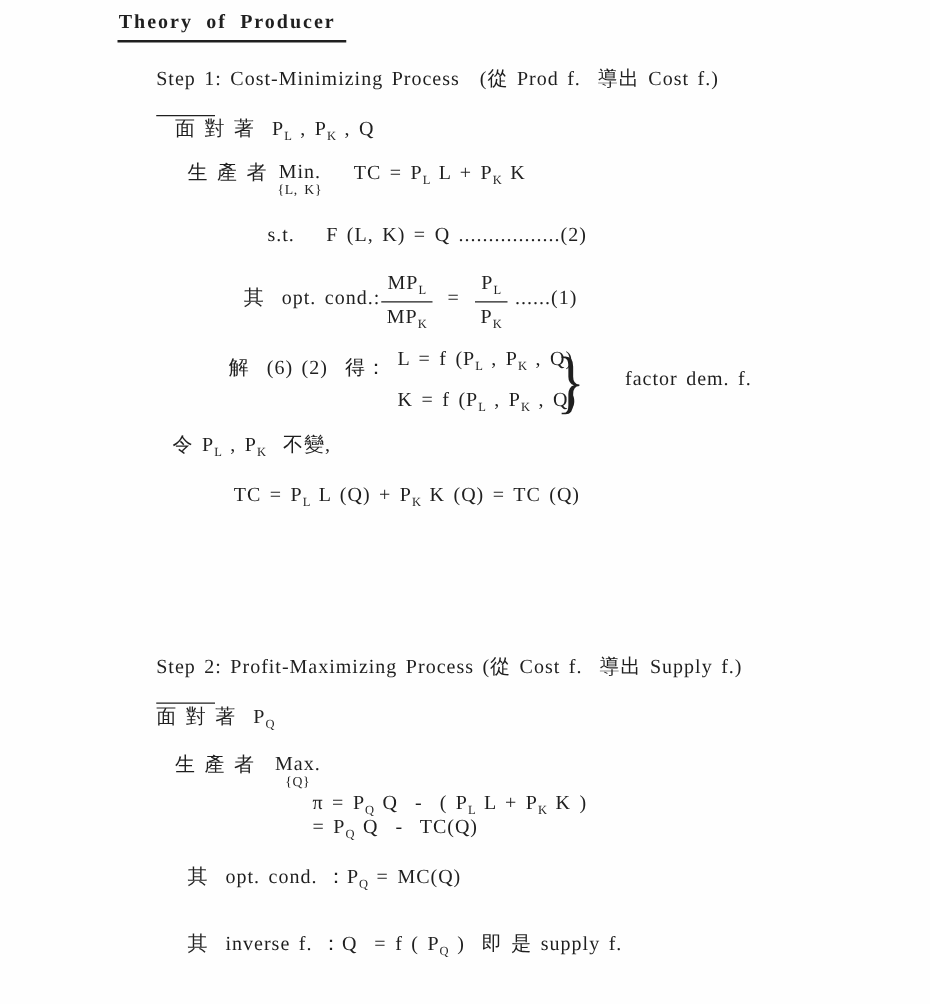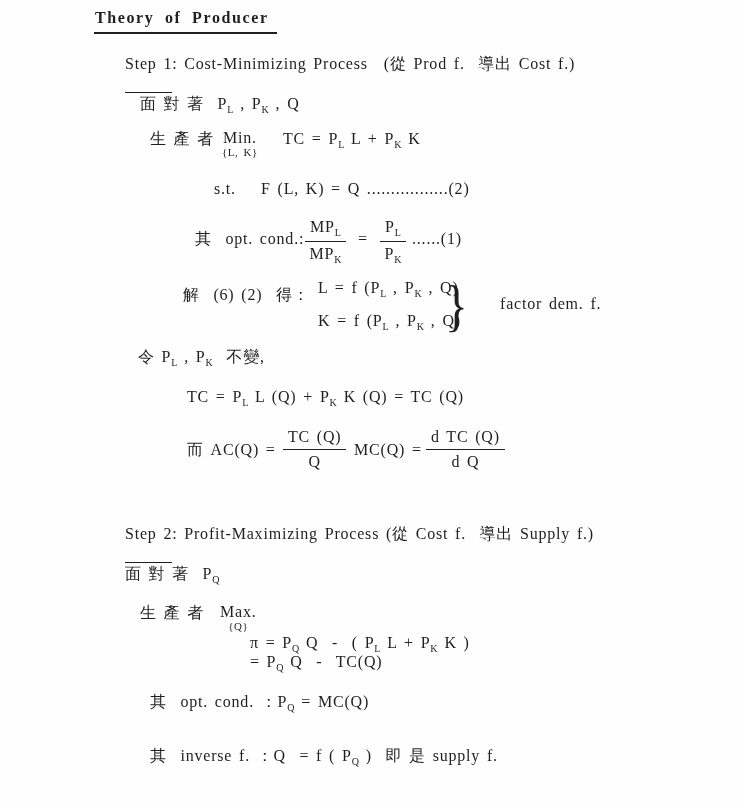--- a/index.html
+++ b/index.html
@@ -143,32 +143,20 @@
   </div>
 
   <div class="line" style="top:347px;">
     <span class="abs" style="left:138px; top:0;"><span>令 P</span><sub>L</sub><span> , P</span><sub>K</sub><span>  不變,</span></span>
   </div>
 
   <div class="line" style="top:387px;">
     <span class="abs" style="left:187px; top:0;"><span>TC = P</span><sub>L</sub><span> L (Q) + P</span><sub>K</sub><span> K (Q) = TC (Q)</span></span>
   </div>
 
-  <div class="line" style="top:426px; height:48px;">
-    <span class="abs" style="left:187px; top:14px;">而 AC(Q) =</span>
-    <span class="frac" style="left:283px; top:2px;">
-      <span class="num">TC (Q)</span>
-      <span class="den">Q</span>
-    </span>
-    <span class="abs" style="left:354px; top:14px;">MC(Q) =</span>
-    <span class="frac" style="left:426px; top:2px;">
-      <span class="num">d TC (Q)</span>
-      <span class="den">d Q</span>
-    </span>
-  </div>
 
   <div class="line" style="top:524px;">
     <span class="abs" style="left:125px; top:0;"><span class="step-label">Step 2</span><span style="white-space:pre;">: Profit-Maximizing Process (從 Cost f.  導出 Supply f.)</span></span>
   </div>
 
   <div class="line" style="top:564px;">
     <span class="abs" style="left:125px; top:0;"><span>面 對 著  P</span><sub>Q</sub></span>
   </div>
 
   <div class="line" style="top:601px;">

